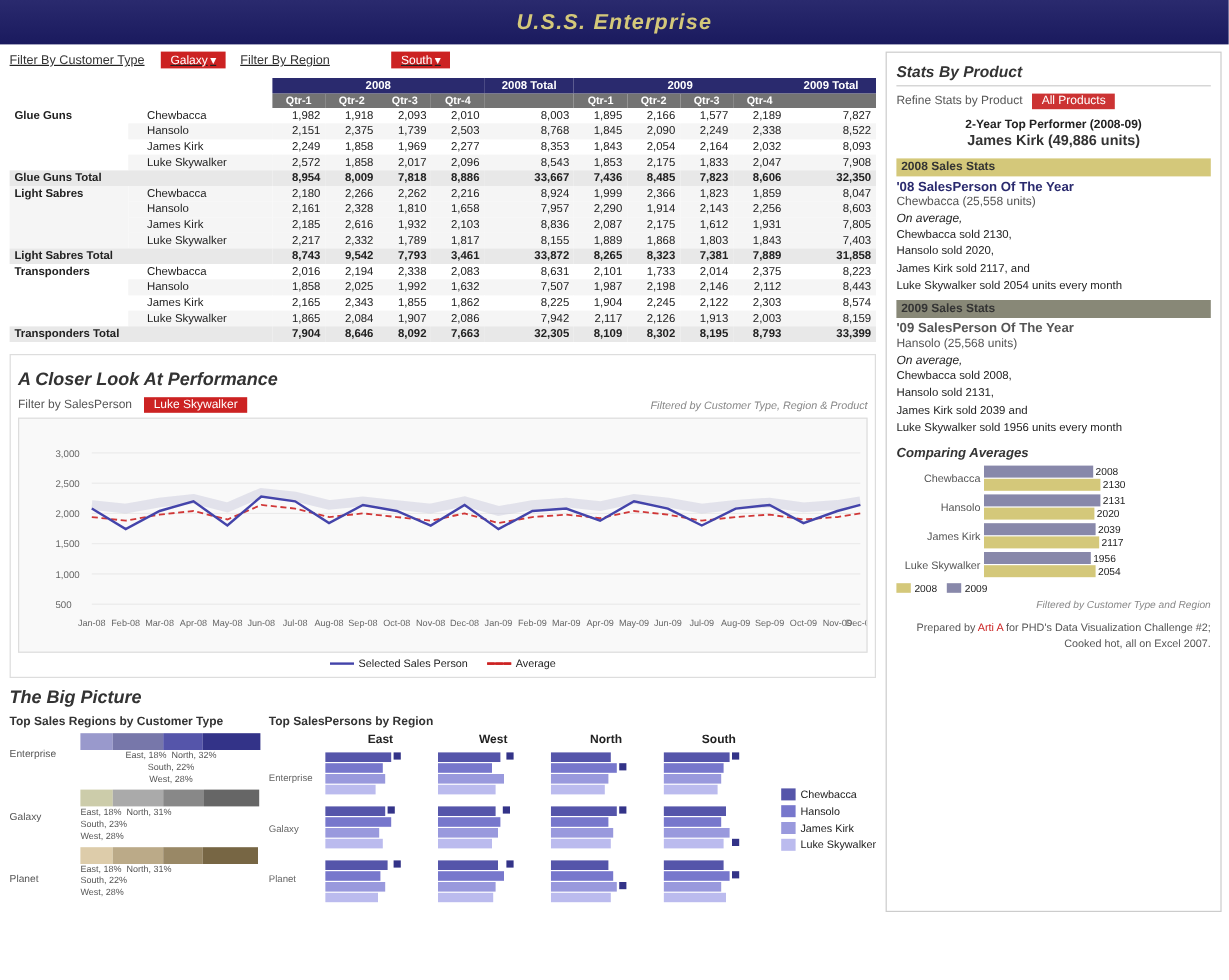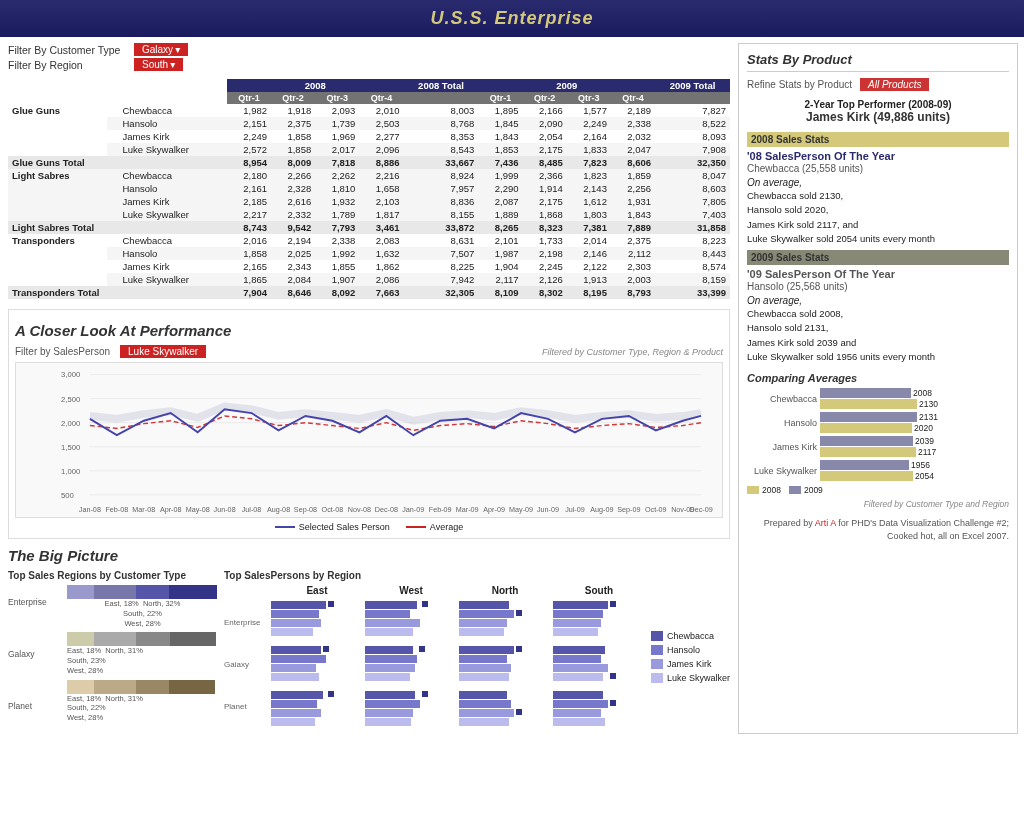--- a/index.html
+++ b/index.html
@@ -30,24 +30,25 @@
     .right-panel {
       width: 280px;
       border: 1px solid #ccc;
       margin: 6px 6px 6px 0;
       padding: 8px;
       font-size: 10.5px;
     }
 
     .filters {
       display: flex;
-      flex-direction: column;
-      gap: 2px;
+      flex-direction: row;
+      gap: 12px;
       margin-bottom: 8px;
       font-size: 10.5px;
+      text-decoration: underline;
     }
 
     .filter-row {
       display: flex;
       align-items: center;
       gap: 6px;
     }
 
     .filter-label { color: #333; min-width: 120px; }
 
@@ -147,21 +148,21 @@
 
     .filtered-note {
       margin-left: auto;
       font-size: 9px;
       color: #888;
       font-style: italic;
     }
 
     .chart-area {
       position: relative;
-      height: 156px;
+      height: 196px;
       background: #f9f9f9;
       border: 1px solid #ddd;
     }
 
     .chart-svg { width: 100%; height: 100%; }
 
     .chart-legend {
       display: flex;
       gap: 16px;
       margin-top: 4px;
@@ -204,21 +205,20 @@
       font-size: 10px;
     }
 
     .rp-refine-label { color: #555; }
 
     .rp-all-products {
       background: #cc3333;
       color: #fff;
       padding: 1px 8px;
       font-size: 10px;
-      font-style: italic;
     }
 
     .rp-top-performer {
       text-align: center;
       font-size: 11px;
       margin-bottom: 8px;
     }
 
     .rp-tp-title { font-weight: bold; font-size: 10px; }
     .rp-tp-name { font-size: 12px; font-weight: bold; color: #333; }

